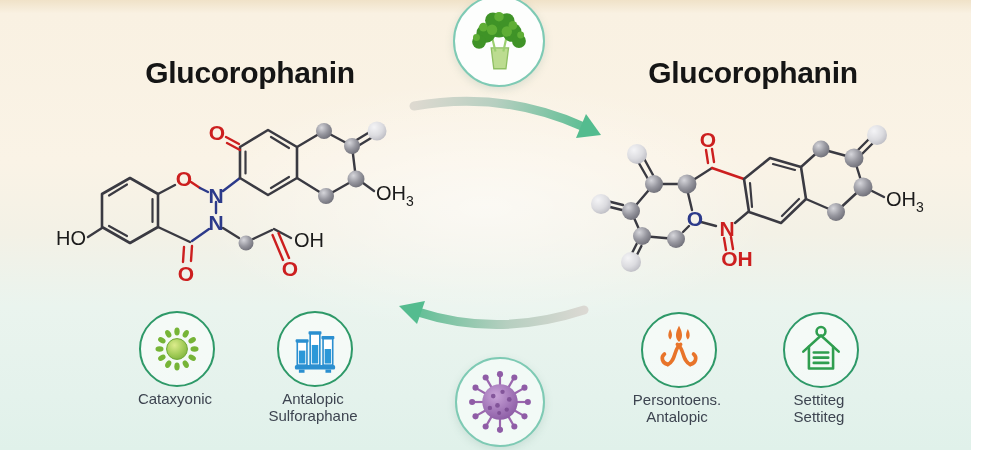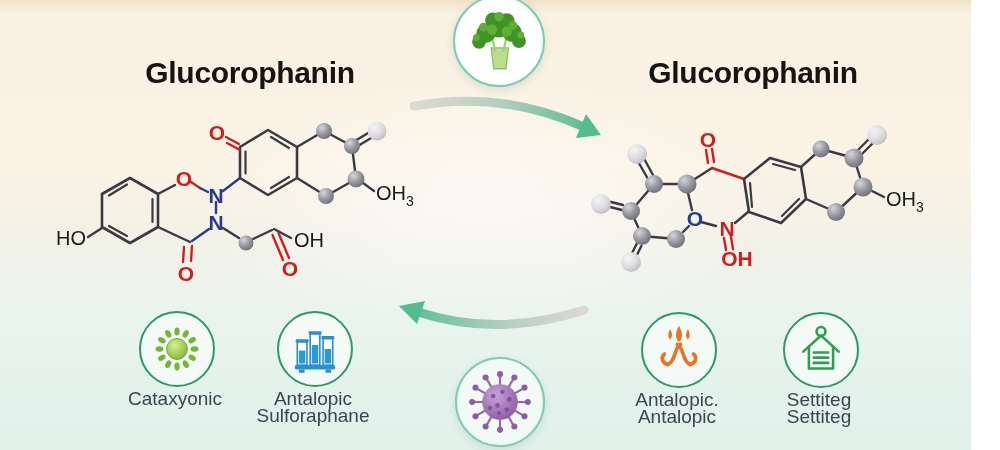--- a/index.html
+++ b/index.html
@@ -16,21 +16,21 @@
   #title-left{left:80px;top:56px;}
   #title-right{left:583px;top:56px;}
   .badge{position:absolute;border-radius:50%;background:#fdfefd;
     border:2.5px solid #7ecab4;box-shadow:0 3px 8px rgba(90,140,120,0.18);
     display:flex;align-items:center;justify-content:center;}
   #broccoli-badge{left:453px;top:-5px;width:88px;height:88px;}
   #virus-badge{left:455px;top:357px;width:86px;height:86px;background:#f2faf6;}
   .item-circle{position:absolute;width:72px;height:72px;border-radius:50%;
     border:2px solid #2e9968;background:rgba(255,255,255,0.55);
     display:flex;align-items:center;justify-content:center;}
-  .item-label{position:absolute;width:160px;text-align:center;font-size:19px;
+  .item-label{position:absolute;width:160px;text-align:center;font-size:15px;
     font-weight:500;color:#3d4450;line-height:17px;}
   #mol-canvas{position:absolute;left:0;top:0;}
   .atom-letter{font-family:"Liberation Sans",sans-serif;font-weight:600;}
   .group-label{font-family:"Liberation Sans",sans-serif;font-weight:500;fill:#1b1b1b;}
 </style>
 </head>
 <body>
 
 <div id="stage">
   <div class="glow"></div>
@@ -326,20 +326,20 @@
 
   <div class="item-label" style="left:95px;top:390px">
     <span>Cataxyonic</span><br>
     <span></span>
   </div>
   <div class="item-label" style="left:233px;top:390px">
     <span>Antalopic</span><br>
     <span>Sulforaphane</span>
   </div>
   <div class="item-label" style="left:597px;top:391px">
-    <span>Antalopic.</span><br>
+    <span>Persontoens.</span><br>
     <span>Antalopic</span>
   </div>
   <div class="item-label" style="left:739px;top:391px">
     <span>Settiteg</span><br>
     <span>Settiteg</span>
   </div>
 </div>
 
 </body></html>

